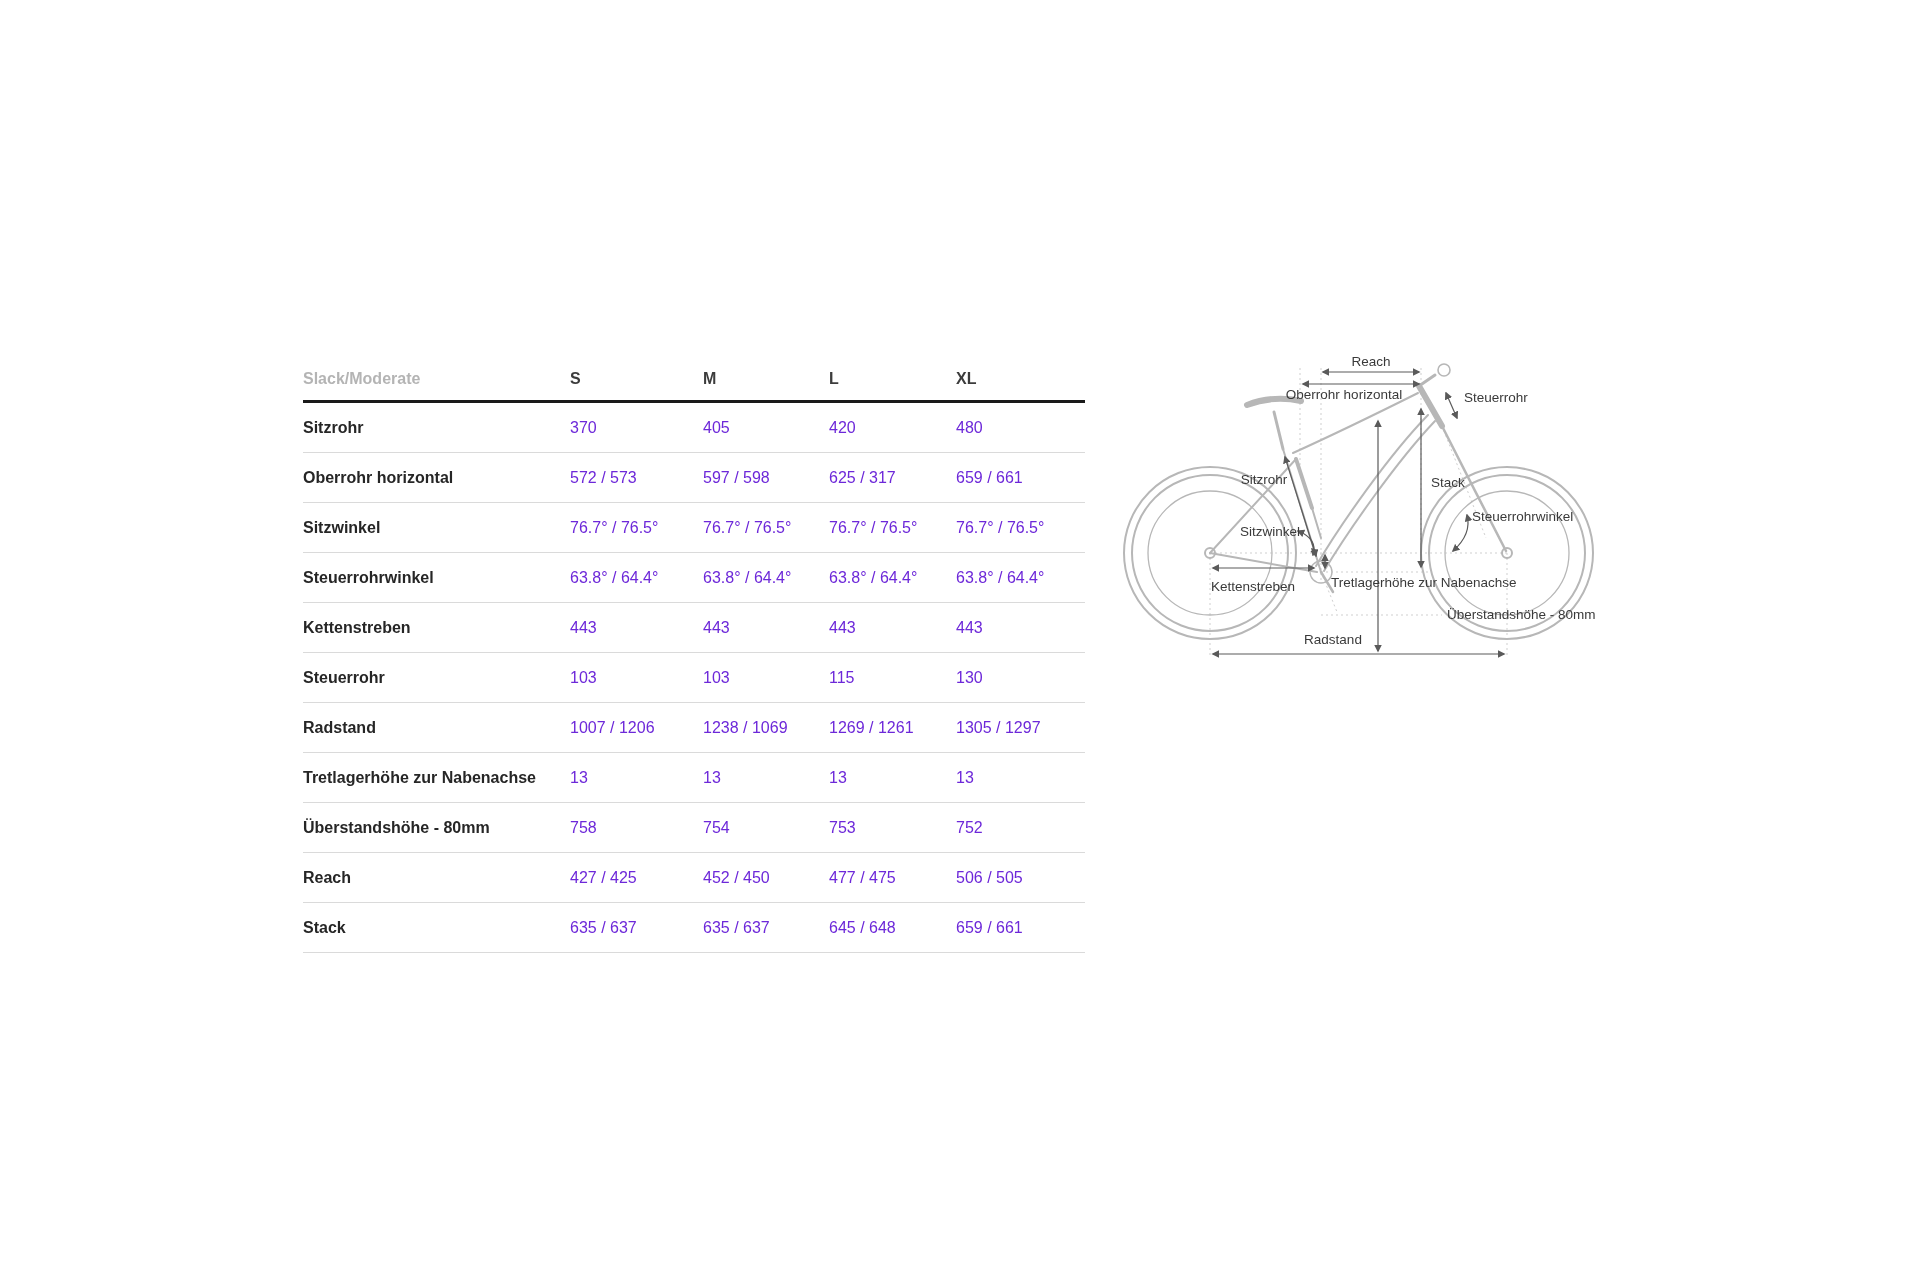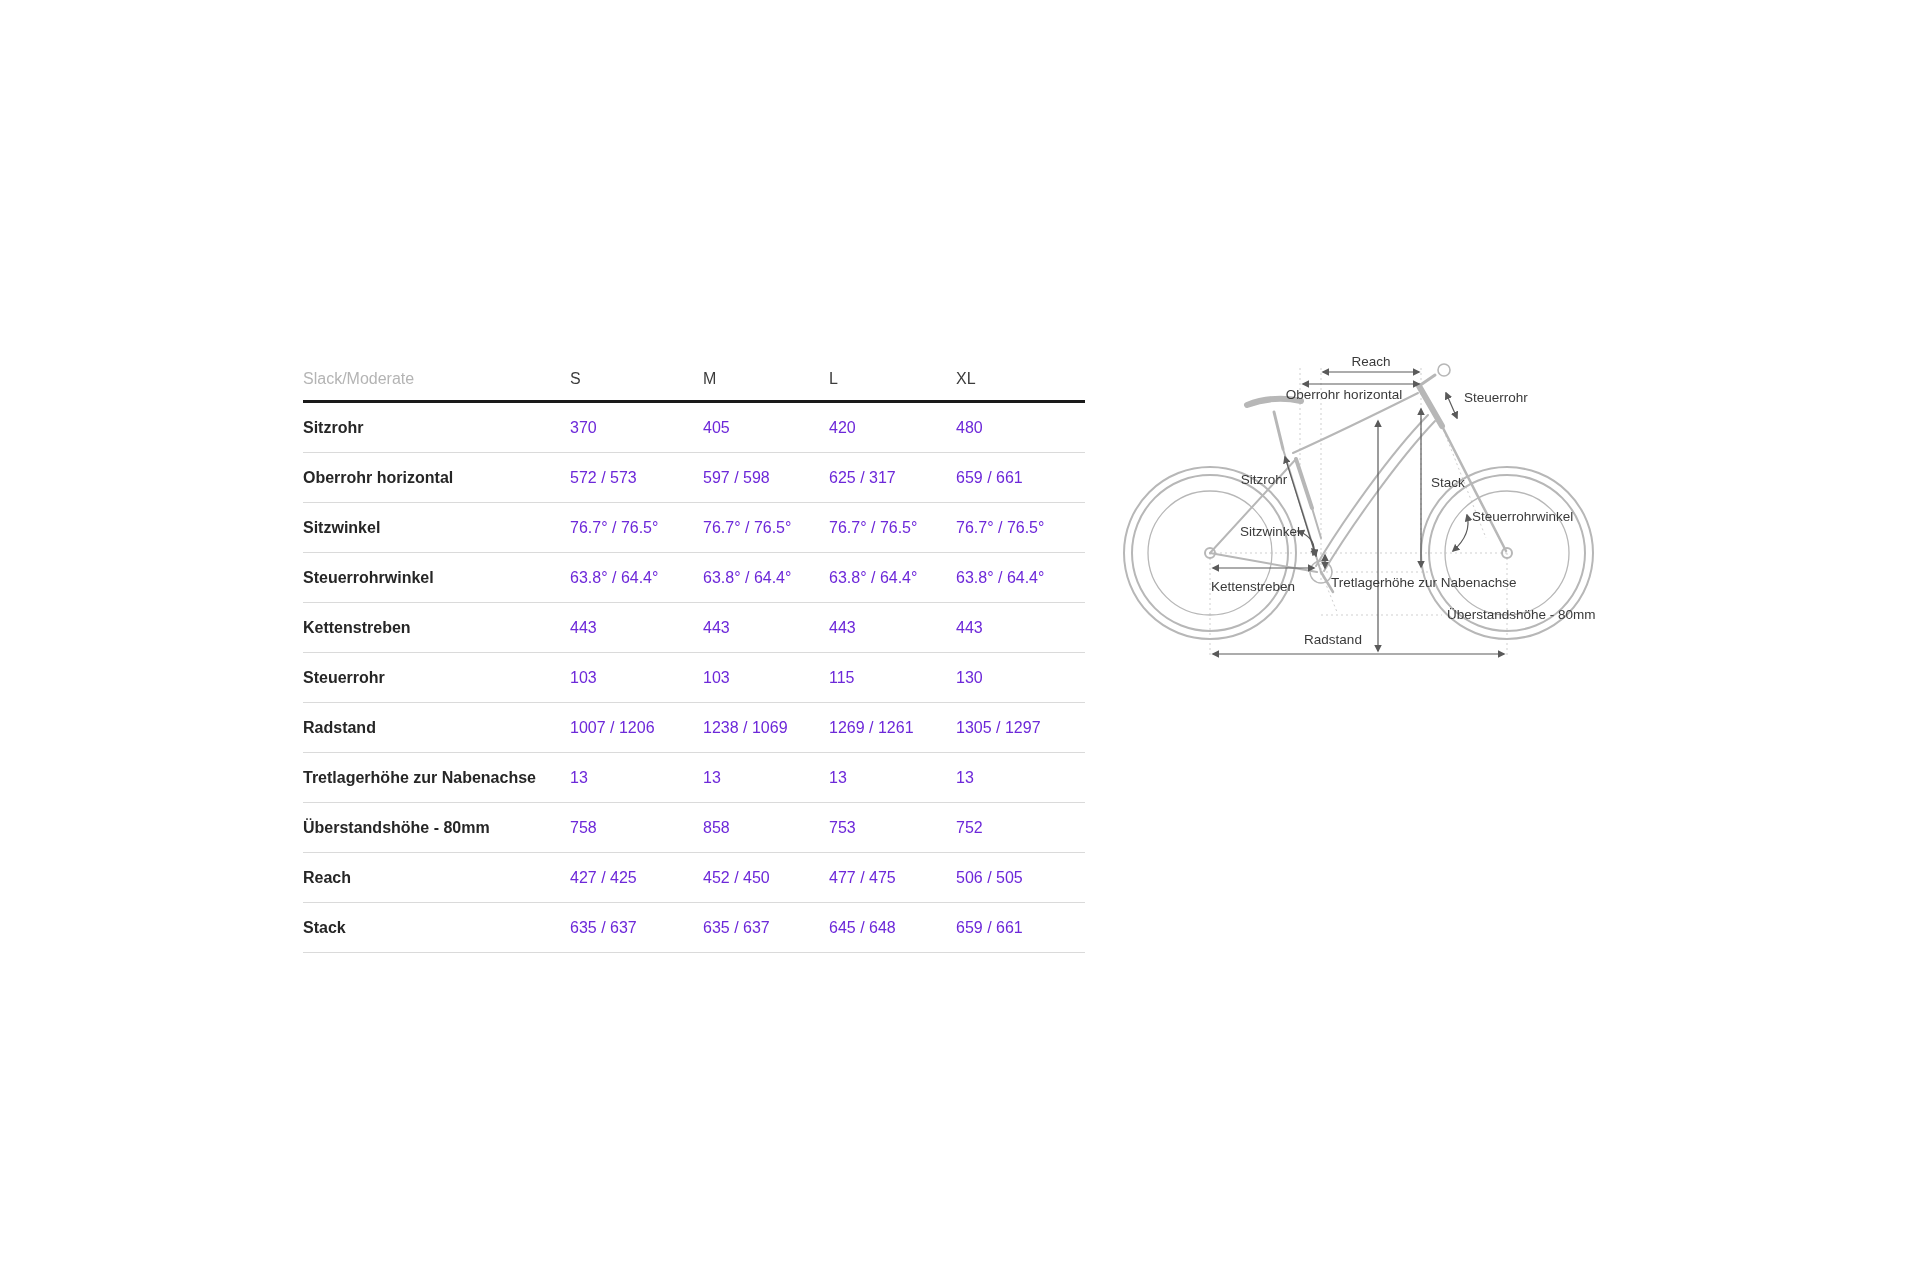--- a/index.html
+++ b/index.html
@@ -21,21 +21,21 @@
     table-layout: fixed;
     width: 782px;
   }
   table.geo-table col.c-label { width: 267px; }
   table.geo-table col.c-s { width: 133px; }
   table.geo-table col.c-m { width: 126px; }
   table.geo-table col.c-l { width: 127px; }
   table.geo-table col.c-xl { width: 129px; }
   table.geo-table th {
     text-align: left;
-    font-weight: 400;
+    font-weight: 700;
     font-size: 16px;
     color: #3c3c3c;
     height: 42px;
     vertical-align: middle;
     padding: 0;
   }
   table.geo-table th.muted {
     color: #b4b4b4;
   }
   table.geo-table thead tr {
@@ -142,21 +142,21 @@
       <tr>
         <td class="rowlabel">Tretlagerhöhe zur Nabenachse</td>
         <td>13</td>
         <td>13</td>
         <td>13</td>
         <td>13</td>
       </tr>
       <tr>
         <td class="rowlabel">Überstandshöhe - 80mm</td>
         <td>758</td>
-        <td>858</td>
+        <td>754</td>
         <td>753</td>
         <td>752</td>
       </tr>
       <tr>
         <td class="rowlabel">Reach</td>
         <td>427 / 425</td>
         <td>452 / 450</td>
         <td>477 / 475</td>
         <td>506 / 505</td>
       </tr>

